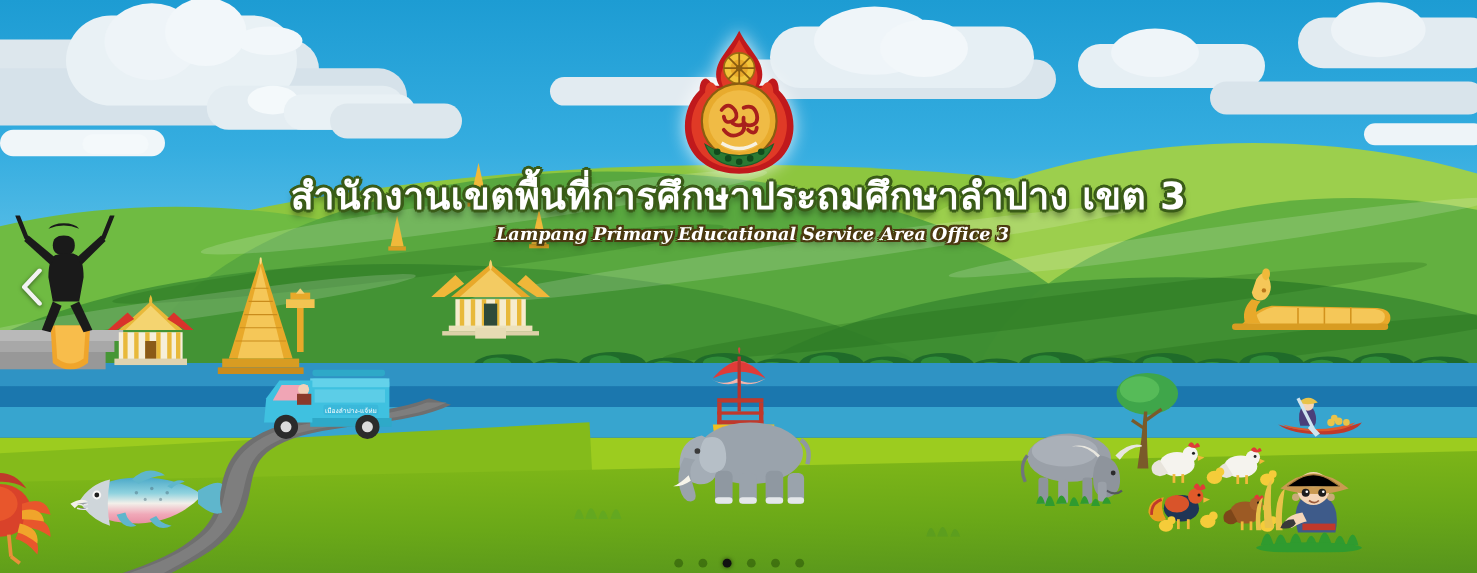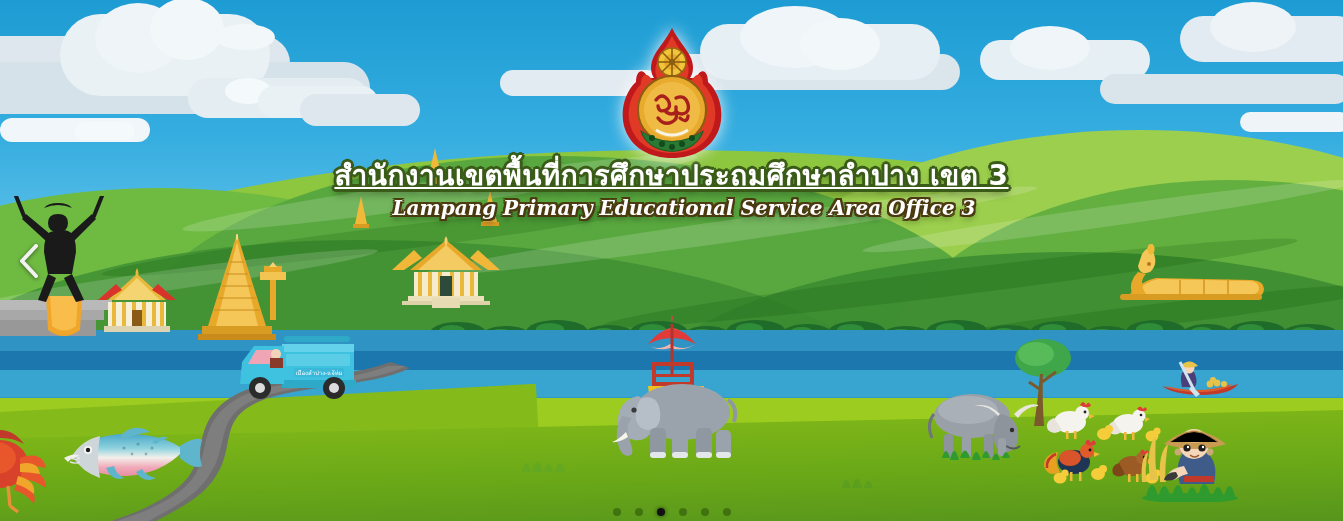--- a/index.html
+++ b/index.html
@@ -94,32 +94,31 @@
   .road { position:absolute; left:90px; top:362px; width:330px; height:170px; }
   .road svg { display:block; }
 
   
   .item { position:absolute; }
 
   
   .title-wrap { position:absolute; left:0; top:160px; width:100%; text-align:center; z-index:40; }
   .title-th {
     font-family:"DejaVu Sans", sans-serif;
-    font-size:28px; font-weight:bold; color:#ffffff; letter-spacing:.5px;
+    font-size:34px; font-weight:bold; color:#ffffff; letter-spacing:.5px;
     line-height:1.15;
     text-shadow:
       -2px -2px 0 #3a5c18, 2px -2px 0 #3a5c18, -2px 2px 0 #3a5c18, 2px 2px 0 #3a5c18,
       -3px 0 0 #3a5c18, 3px 0 0 #3a5c18, 0 -3px 0 #3a5c18, 0 3px 0 #3a5c18,
       0 5px 7px rgba(0,0,0,.55);
-    text-decoration: underline;
   }
   .title-en {
     margin-top:4px;
     font-family:"DejaVu Serif", serif;
-    font-size:20px; font-weight:bold; font-style:italic; color:#ffffff;
+    font-size:16px; font-weight:bold; font-style:italic; color:#ffffff;
     text-shadow:
       -2px -2px 0 #4b3a10, 2px -2px 0 #4b3a10, -2px 2px 0 #4b3a10, 2px 2px 0 #4b3a10,
       -2px 0 0 #4b3a10, 2px 0 0 #4b3a10, 0 -2px 0 #4b3a10, 0 2px 0 #4b3a10,
       0 4px 6px rgba(0,0,0,.5);
     padding-left: 25px;
   }
 
   
   .emblem { position:absolute; left:50%; top:26px; transform:translateX(-50%);
             width:112px; height:134px; z-index:45;

